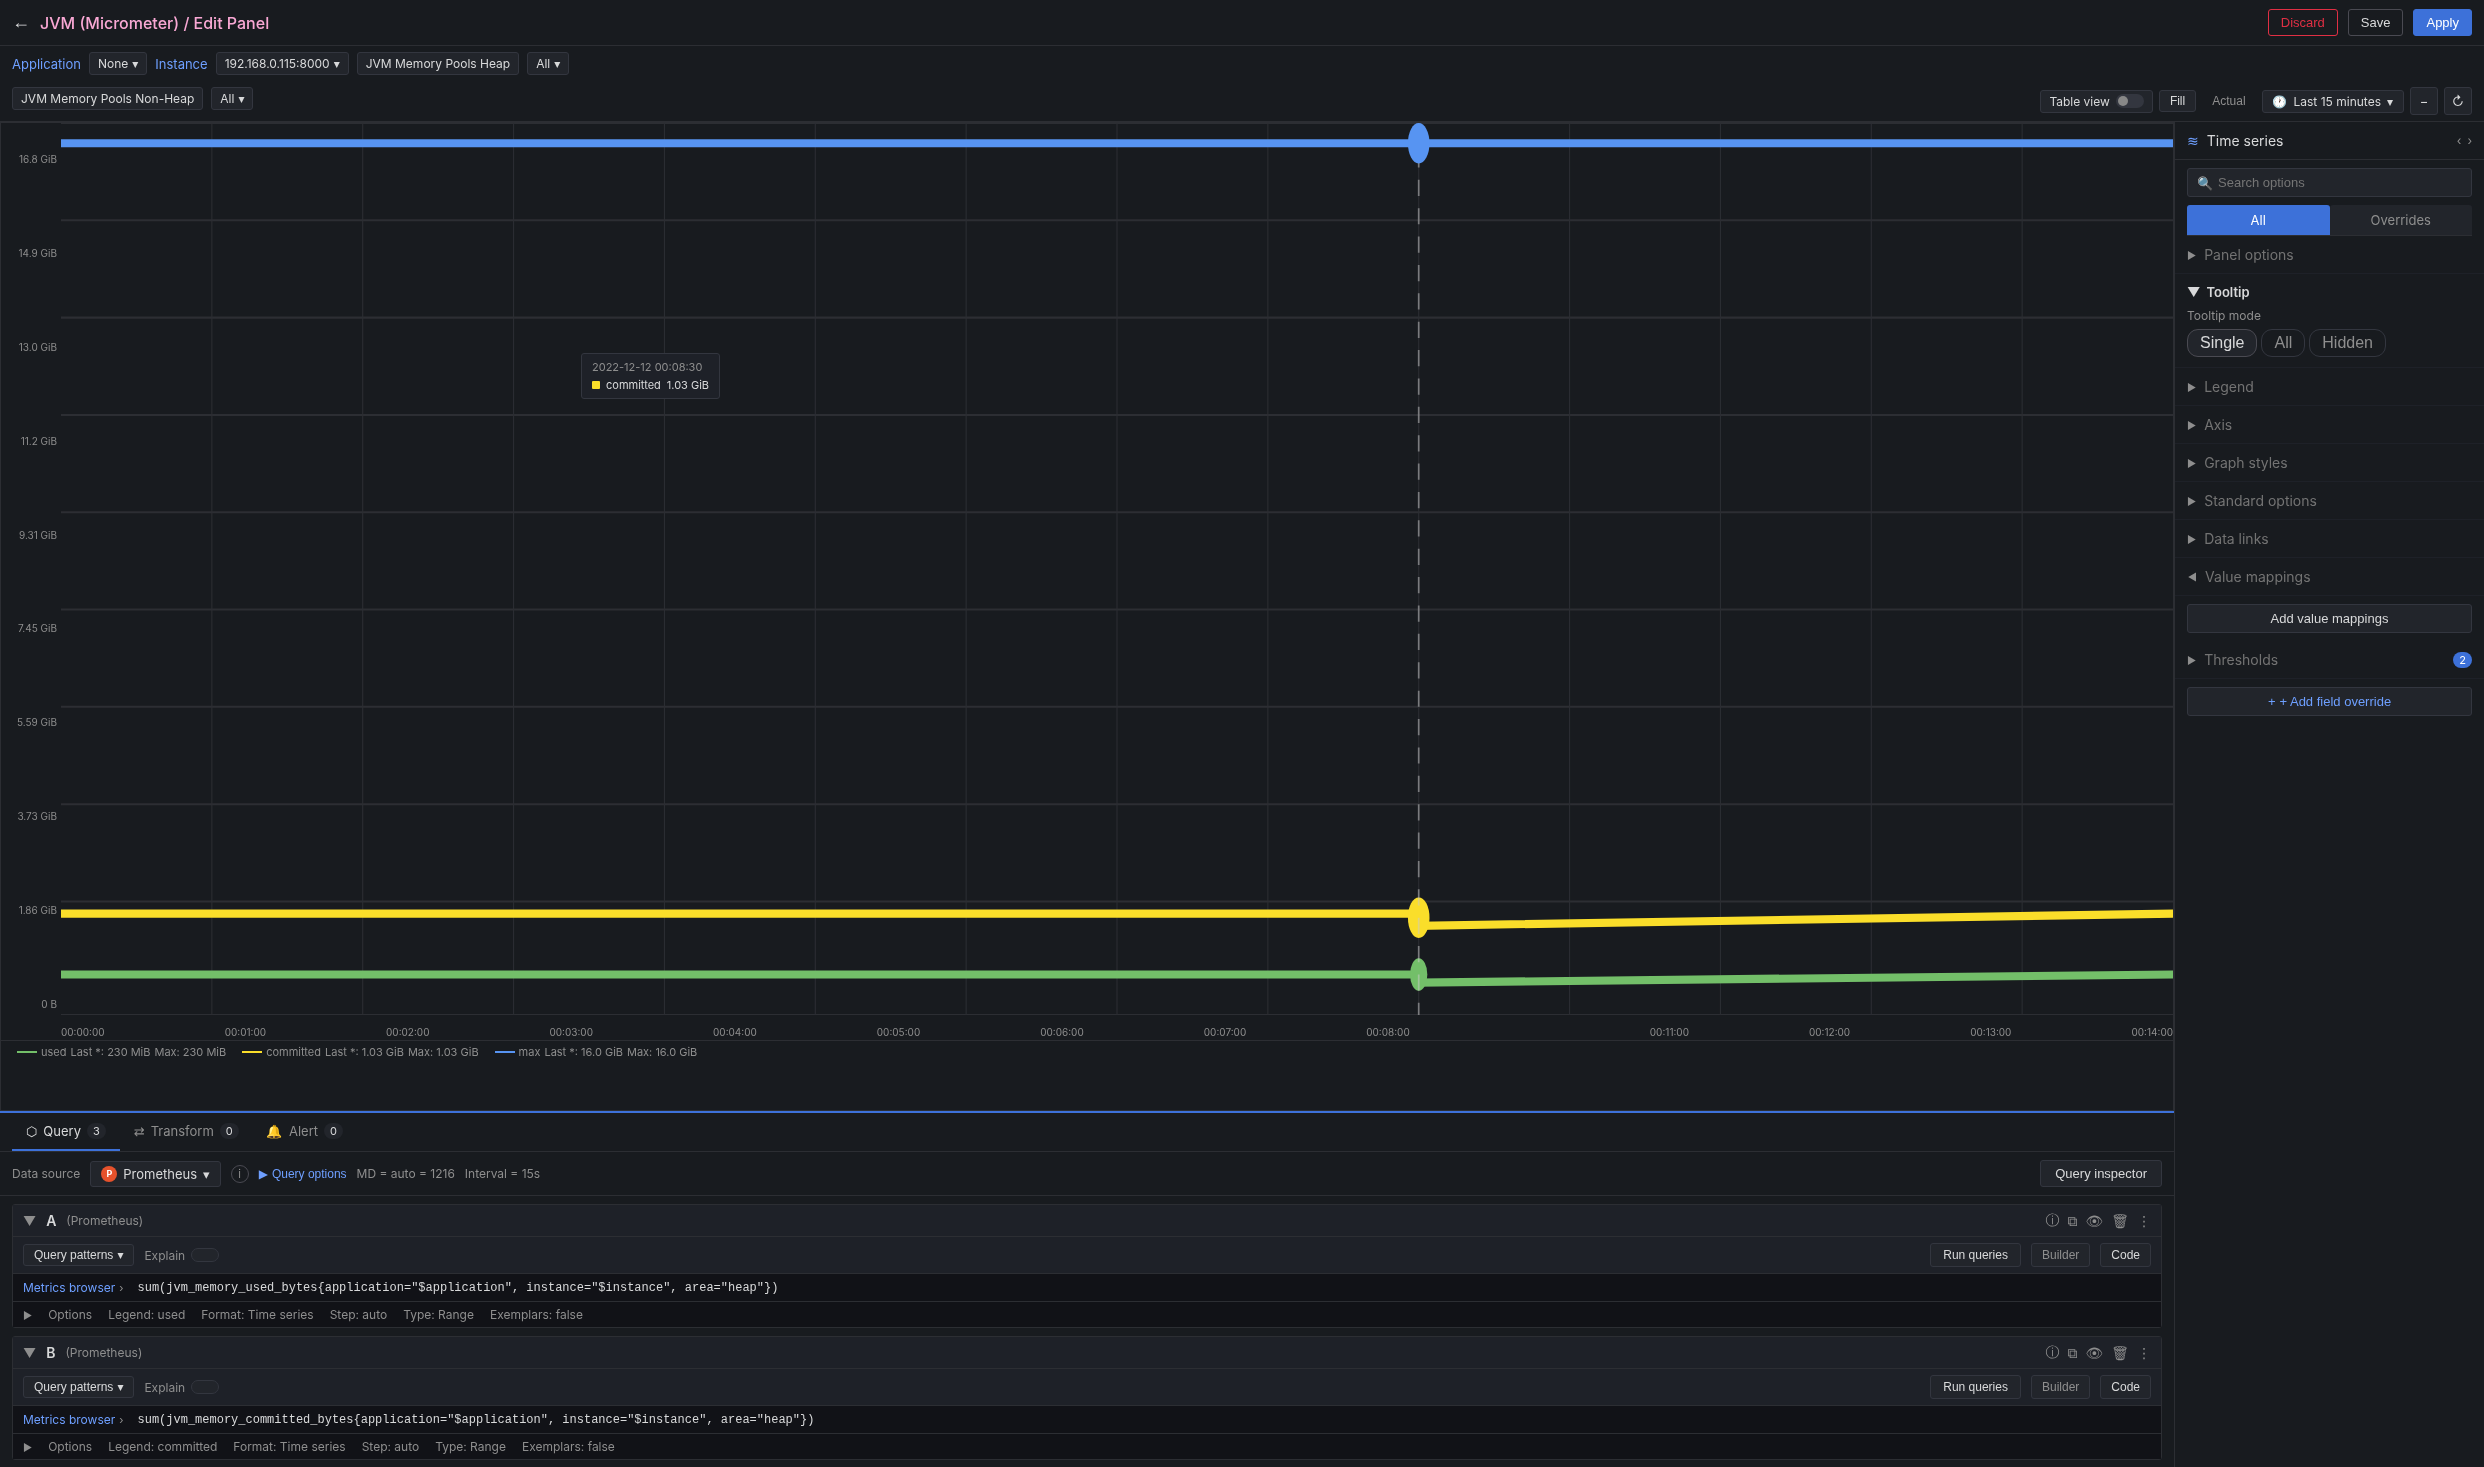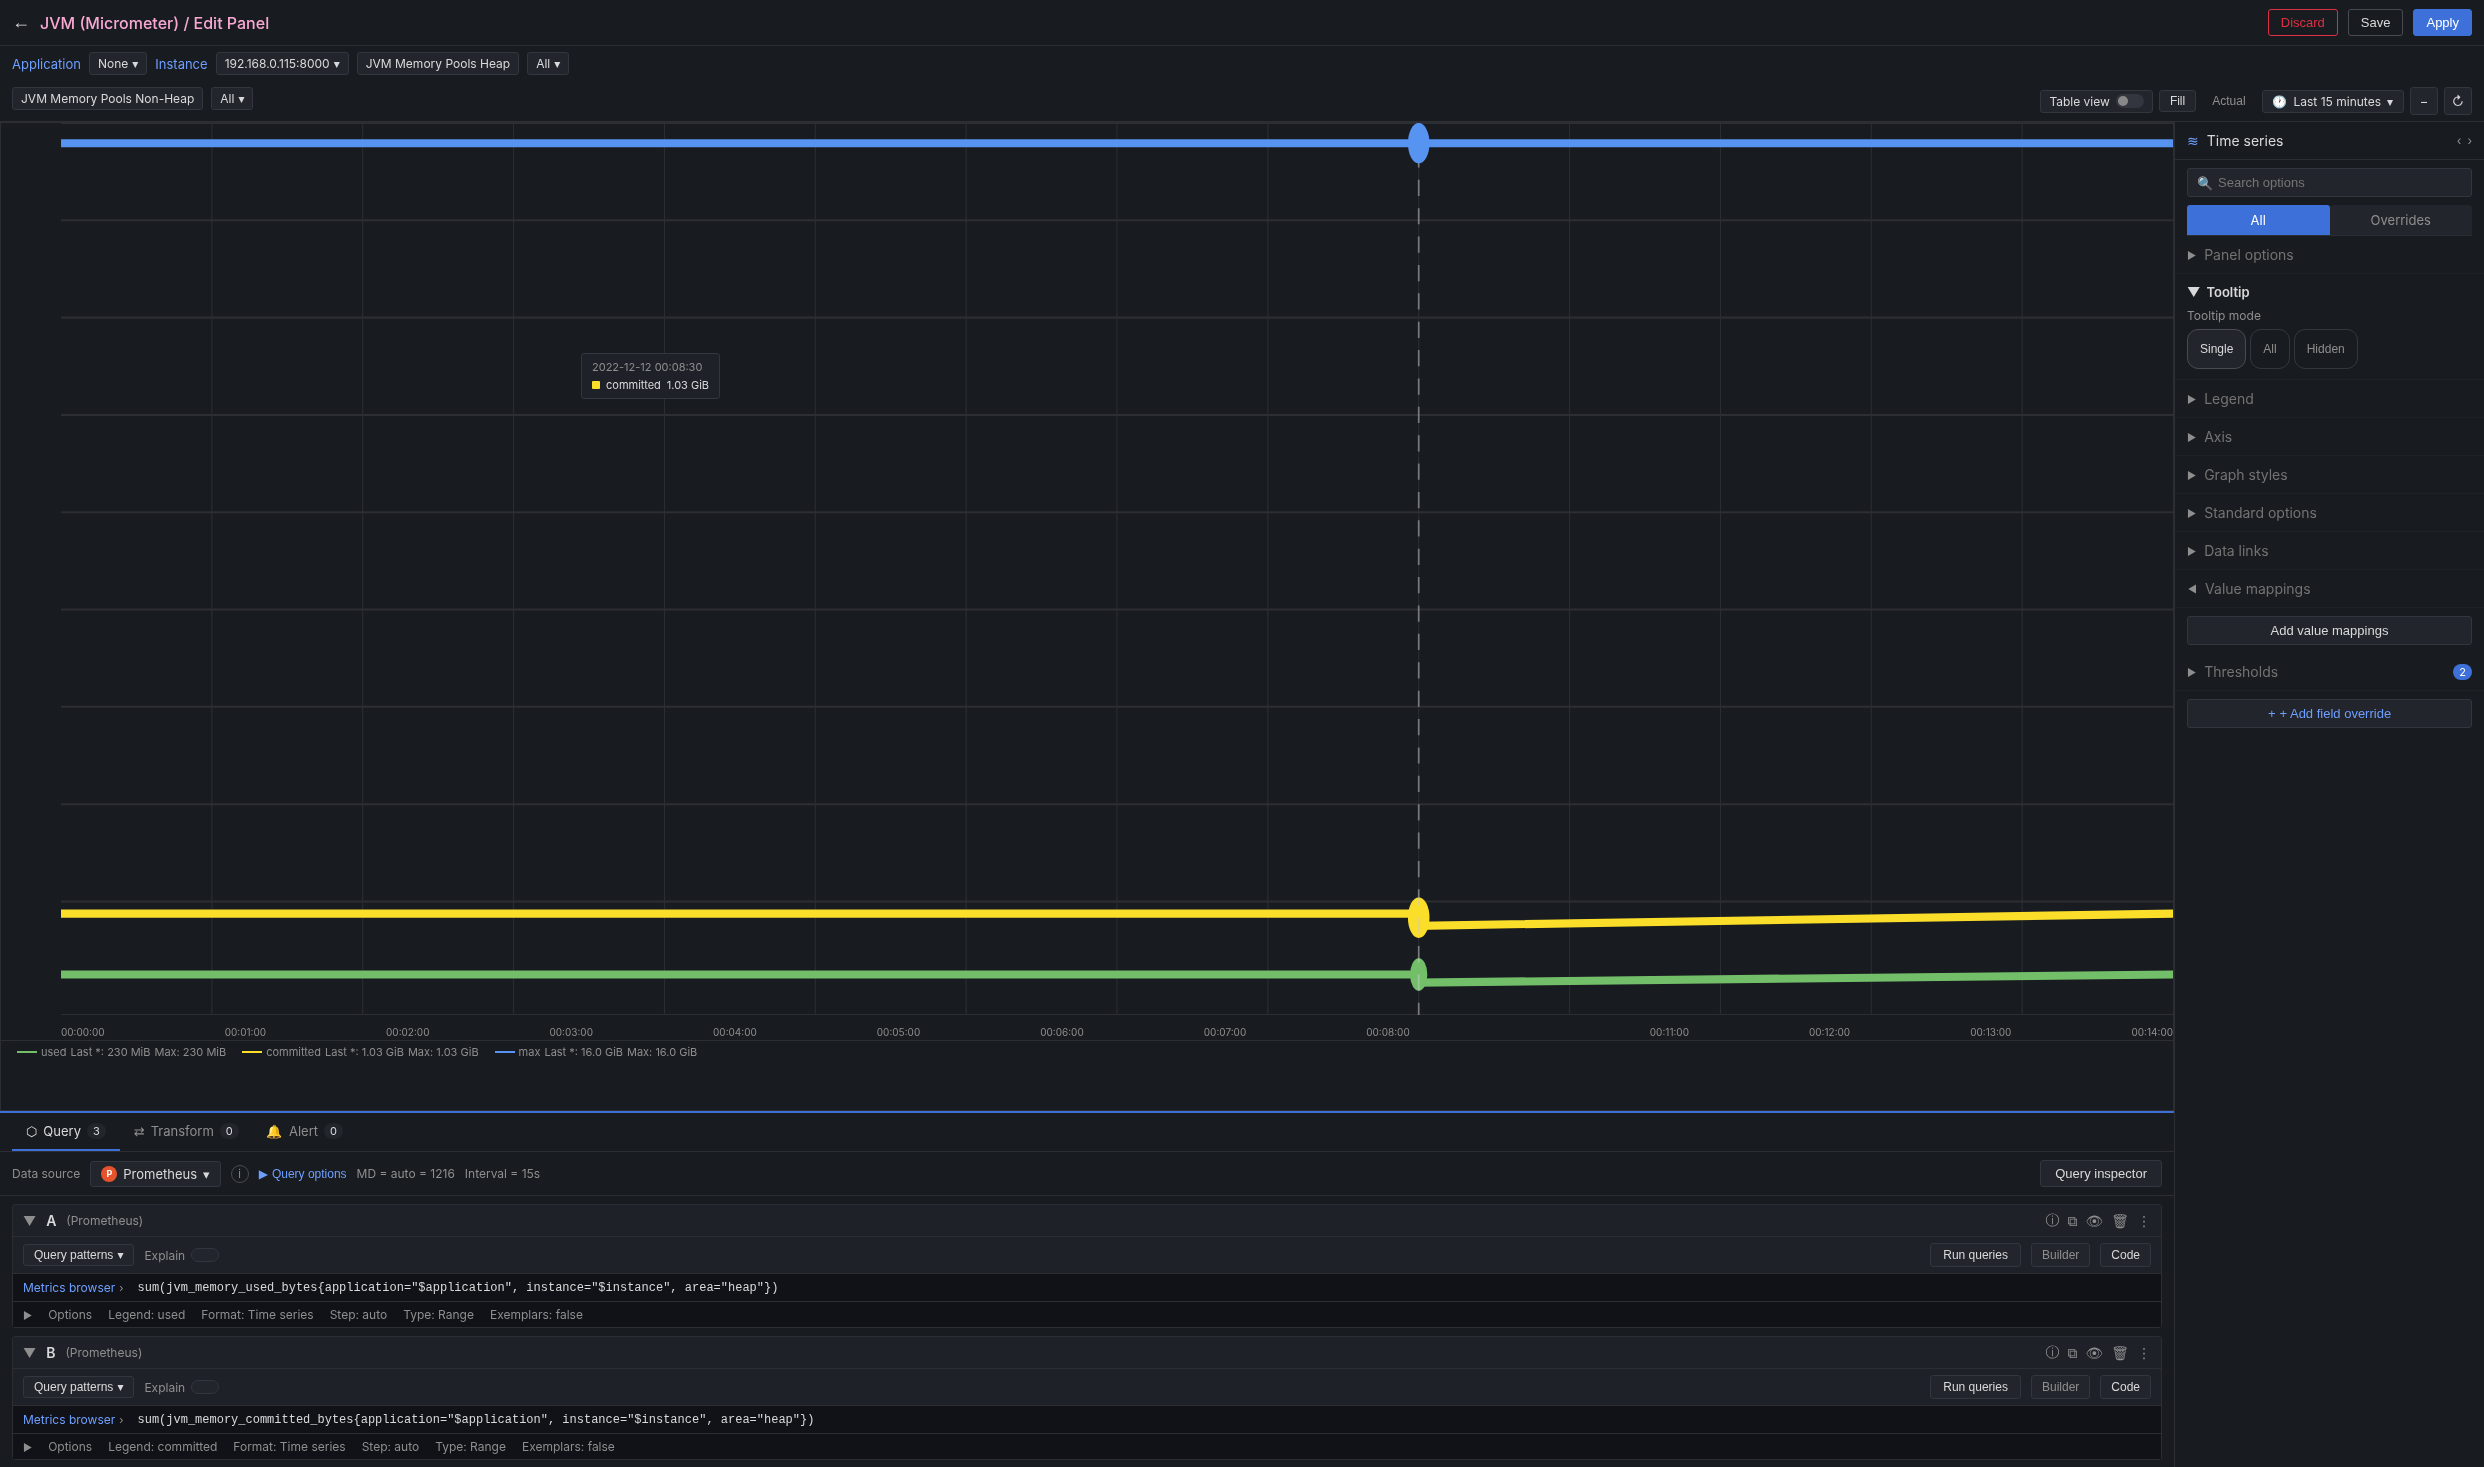--- a/index.html
+++ b/index.html
@@ -568,26 +568,26 @@
     .tooltip-mode-label {
       font-size: 12px;
       color: #8e8e8e;
       margin-bottom: 6px;
     }
     .mode-btns {
       display: flex;
       gap: 4px;
     }
     .mode-btn {
-      padding: 12px 12px;
+      padding: 4px 12px;
       border-radius: 11px;
       border: 1px solid #33363f;
       background: transparent;
       color: #8e8e8e;
-      font-size: 12px;
+      font-size: 16px;
       cursor: pointer;
     }
     .mode-btn.active {
       background: #22252b;
       border-color: #4a4a52;
       color: #d8d9da;
     }
 
     .add-mapping-btn {
       width: calc(100% - 24px);
@@ -736,20 +736,32 @@
 </div>
 
 <div style="display:flex; height:calc(100vh - 46px - 75px); overflow:hidden;">
 
   <div class="chart-panel">
 
     <div class="chart-area">
 
       <div class="chart-svg-container">
 
+        <div class="y-axis">
+          <span class="y-label">16.8 GiB</span>
+          <span class="y-label">14.9 GiB</span>
+          <span class="y-label">13.0 GiB</span>
+          <span class="y-label">11.2 GiB</span>
+          <span class="y-label">9.31 GiB</span>
+          <span class="y-label">7.45 GiB</span>
+          <span class="y-label">5.59 GiB</span>
+          <span class="y-label">3.73 GiB</span>
+          <span class="y-label">1.86 GiB</span>
+          <span class="y-label">0 B</span>
+        </div>
 
         <svg style="position:absolute; left:60px; top:0; right:0; bottom:25px; width:calc(100% - 60px); height:calc(100% - 25px);" viewBox="0 0 980 220" preserveAspectRatio="none">
 
           <line x1="0" y1="0" x2="980" y2="0" stroke="#2c2e33" stroke-width="0.5"></line>
           <line x1="0" y1="24" x2="980" y2="24" stroke="#2c2e33" stroke-width="0.5"></line>
           <line x1="0" y1="48" x2="980" y2="48" stroke="#2c2e33" stroke-width="0.5"></line>
           <line x1="0" y1="72" x2="980" y2="72" stroke="#2c2e33" stroke-width="0.5"></line>
           <line x1="0" y1="96" x2="980" y2="96" stroke="#2c2e33" stroke-width="0.5"></line>
           <line x1="0" y1="120" x2="980" y2="120" stroke="#2c2e33" stroke-width="0.5"></line>
           <line x1="0" y1="144" x2="980" y2="144" stroke="#2c2e33" stroke-width="0.5"></line>

